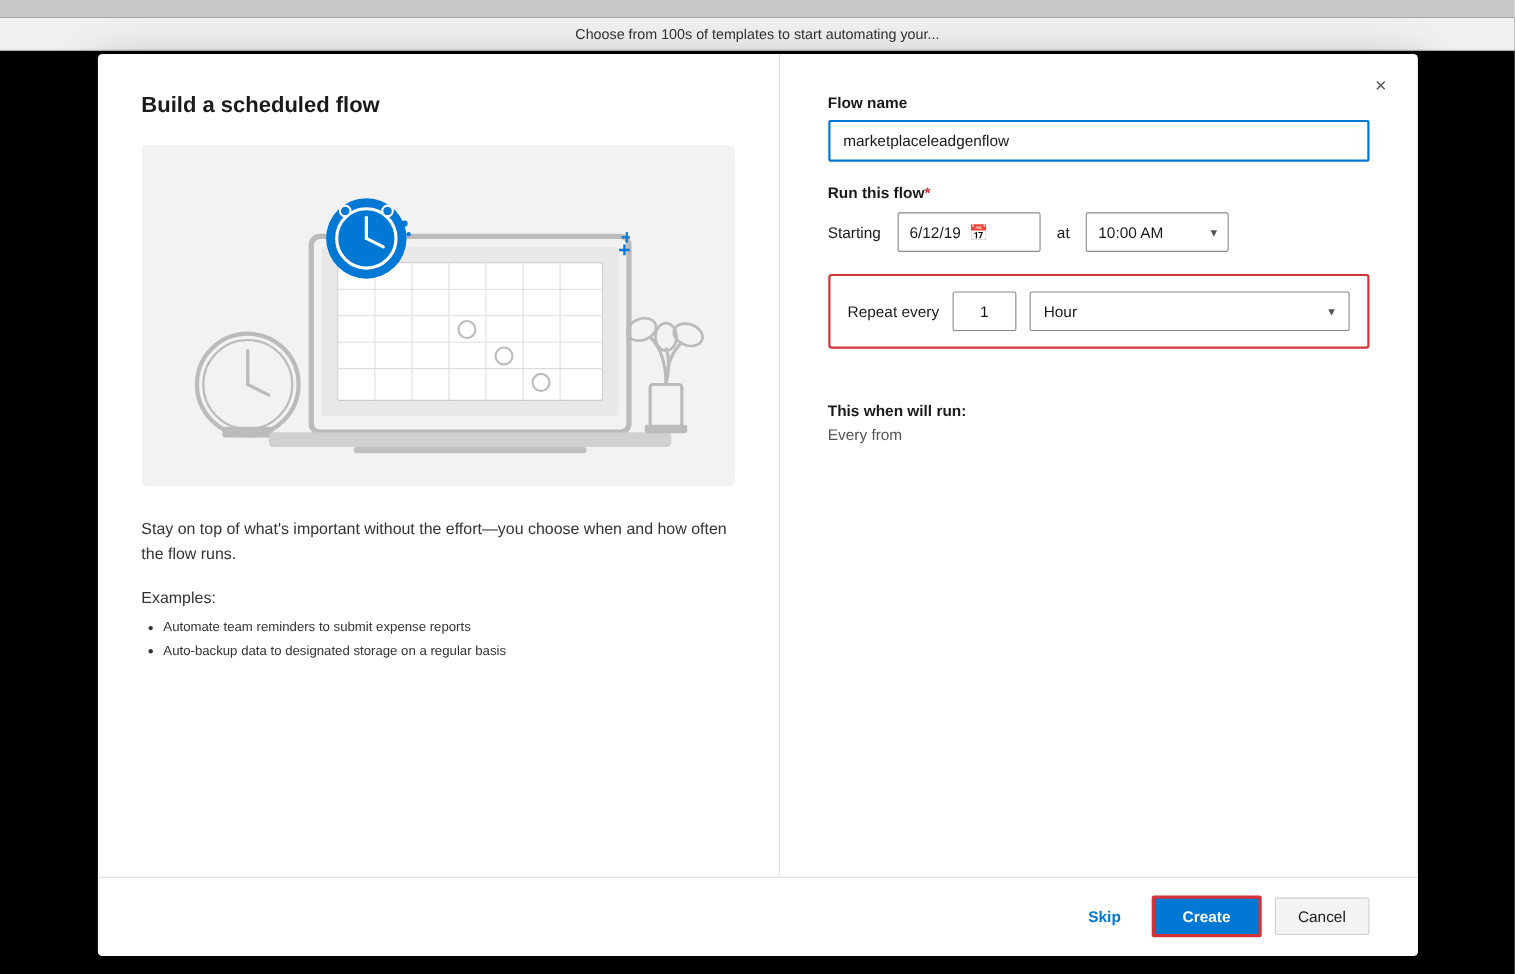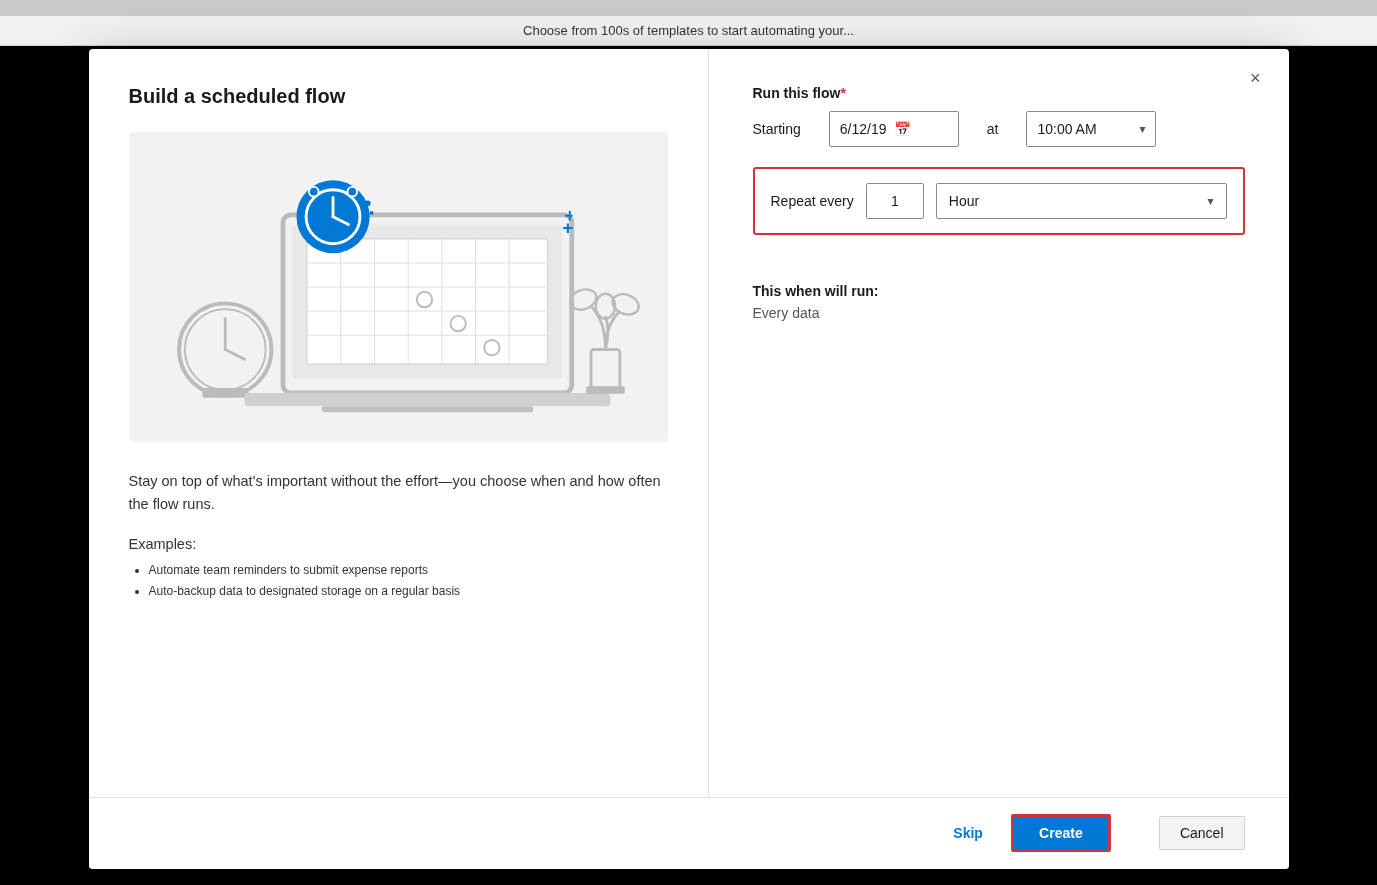--- a/index.html
+++ b/index.html
@@ -143,21 +143,21 @@
       border: 2px solid #0078d4;
       border-radius: 2px;
       padding: 0 12px;
       font-size: 14px;
       color: #1a1a1a;
       outline: none;
     }
     .starting-row {
       display: flex;
       align-items: center;
-      gap: 28px;
+      gap: 15px;
       margin-bottom: 20px;
     }
     .starting-label {
       font-size: 14px;
       color: #1a1a1a;
       white-space: nowrap;
     }
     .date-input {
       height: 36px;
       border: 1px solid #8a8a8a;
@@ -280,21 +280,20 @@
       text-align: center;
     }
     .btn-cancel {
       background: #f3f3f3;
       color: #1a1a1a;
       border: 1px solid #d0d0d0;
       border-radius: 2px;
       font-size: 14px;
       cursor: pointer;
       padding: 8px 20px;
-      margin-left: 36px;
     }
     .run-this-flow-label {
       font-size: 14px;
       font-weight: 600;
       color: #1a1a1a;
       margin-bottom: 10px;
       display: block;
     }
     .run-required {
       color: #d13438;
@@ -377,20 +376,24 @@
           <p class="modal-desc">Stay on top of what's important without the effort—you choose when and how often the flow runs.</p>
           <p class="modal-examples-title">Examples:</p>
           <ul class="modal-examples-list">
             <li>Automate team reminders to submit expense reports</li>
             <li>Auto-backup data to designated storage on a regular basis</li>
           </ul>
         </div>
 
         <div class="modal-right">
 
+          <div class="field-group">
+            <label class="field-label">Flow name</label>
+            <input class="text-input" type="text" value="marketplaceleadgenflow" style="">
+          </div>
 
           <div class="field-group">
             <span class="run-this-flow-label">
               <span>Run this flow</span><span class="run-required">*</span>
             </span>
 
             <div class="starting-row">
               <span class="starting-label">Starting</span>
               <div class="date-input">
                 <span>6/12/19</span>
@@ -408,21 +411,21 @@
               <input class="repeat-num" type="text" value="1" style="">
               <div class="repeat-unit">
                 <span>Hour</span>
                 <span class="chevron-down">▾</span>
               </div>
             </div>
           </div>
 
           <div class="flow-will-run">
             <div class="flow-will-run-title">This when will run:</div>
-            <div class="flow-will-run-desc">Every data</div>
+            <div class="flow-will-run-desc">Every from</div>
           </div>
         </div>
       </div>
 
       <div class="modal-footer">
         <button class="btn-skip">Skip</button>
         <button class="btn-create">Create</button>
         <button class="btn-cancel">Cancel</button>
       </div>
     </div>

